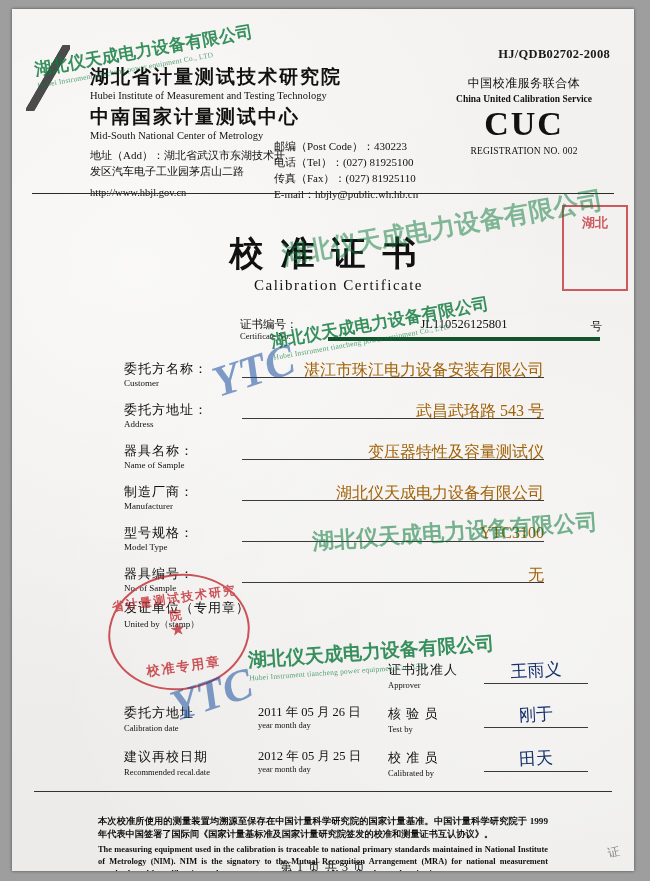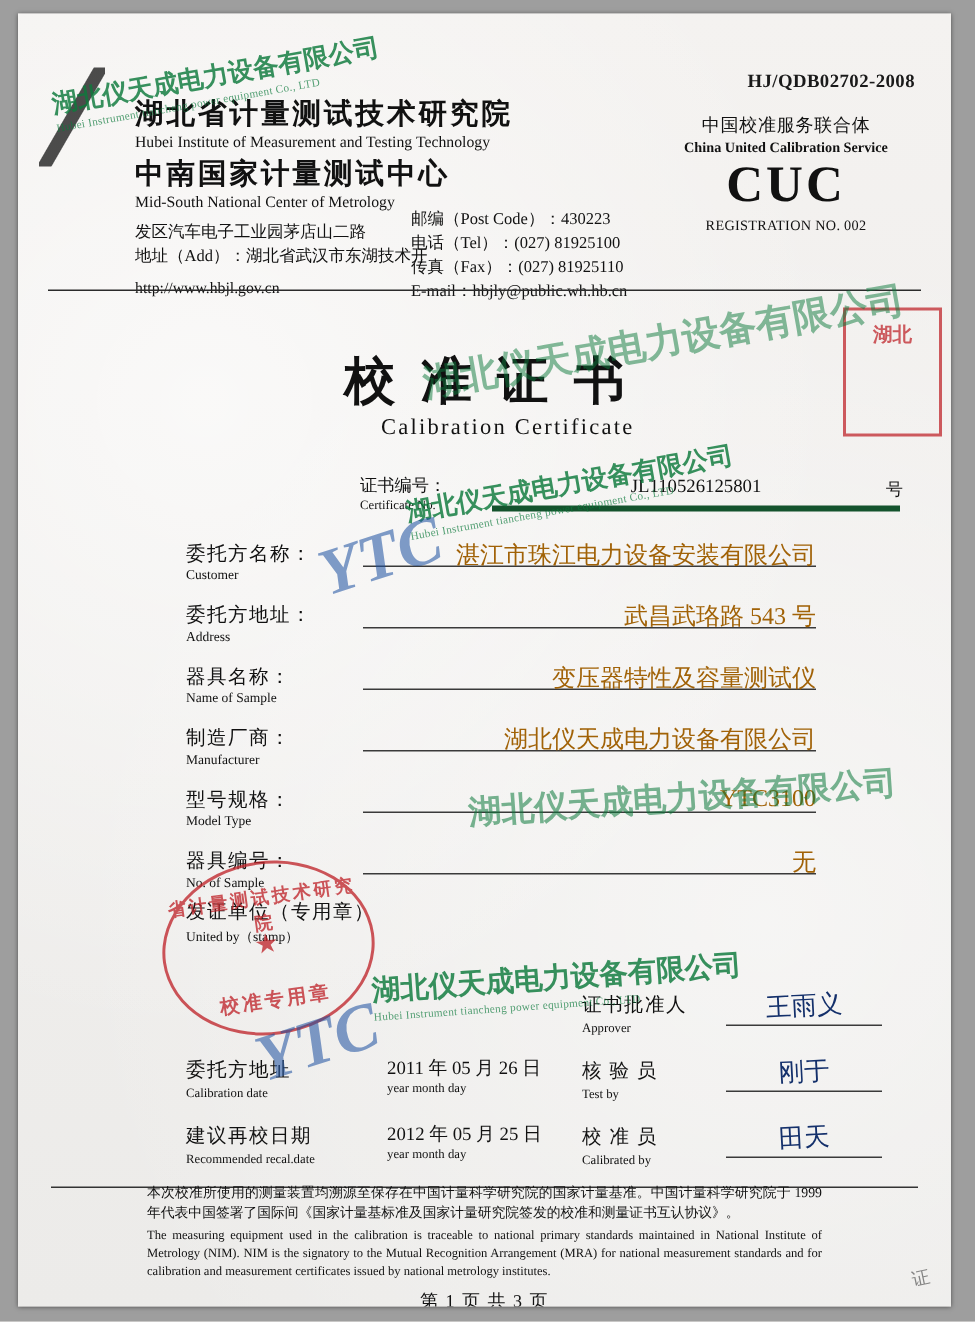--- a/index.html
+++ b/index.html
@@ -120,22 +120,22 @@
   .srow .line{position:absolute;left:96px;right:0;top:22px;border-bottom:1px solid #3a3a3a;}
   .srow .sig{
     position:absolute;left:96px;right:0;top:-2px;height:24px;text-align:center;
     font-family:"Liberation Serif", serif;font-size:17px;color:#14306b;
     transform:rotate(-3deg);
   }
 
   
   .note-rule{position:absolute;left:22px;right:22px;top:782px;border-top:1.4px solid #333;}
   .note{
-    position:absolute;left:86px;right:86px;top:780px;
-    font-size:9.2px;color:#111;line-height:1.45;text-align:justify;
+    position:absolute;left:86px;right:86px;top:806px;
+    font-size:9.2px;color:#111;line-height:1.45;text-align:justify;font-weight:bold;
   }
   .note .en{font-size:8.4px;line-height:1.42;margin-top:2px;display:block;}
   .pageno{
     position:absolute;left:0;right:0;top:850px;text-align:center;
     font-size:12px;color:#111;letter-spacing:1px;
   }
 
   
   .wm{
     position:absolute;
@@ -210,22 +210,22 @@
     <div class="doc-code">HJ/QDB02702-2008</div>
 
     <div class="diag"></div>
 
     <div class="hdr-left">
       <div class="h-cn1">湖北省计量测试技术研究院</div>
       <div class="h-en1">Hubei Institute of Measurement and Testing Technology</div>
       <div class="h-cn2">中南国家计量测试中心</div>
       <div class="h-en2">Mid-South National Center of Metrology</div>
       <div class="addr">
+        <span class="row">地址（Add）：湖北省武汉市东湖技术开</span>
         <span class="row">发区汽车电子工业园茅店山二路</span>
-        <span class="row">地址（Add）：湖北省武汉市东湖技术开</span>
       </div>
       <div class="url">http://www.hbjl.gov.cn</div>
     </div>
 
     <div class="hdr-mid">
       <span class="row">邮编（Post Code）：430223</span>
       <span class="row">电话（Tel）：(027) 81925100</span>
       <span class="row">传真（Fax）：(027) 81925110</span>
       <span class="row">E-mail：hbjly@public.wh.hb.cn</span>
     </div>

